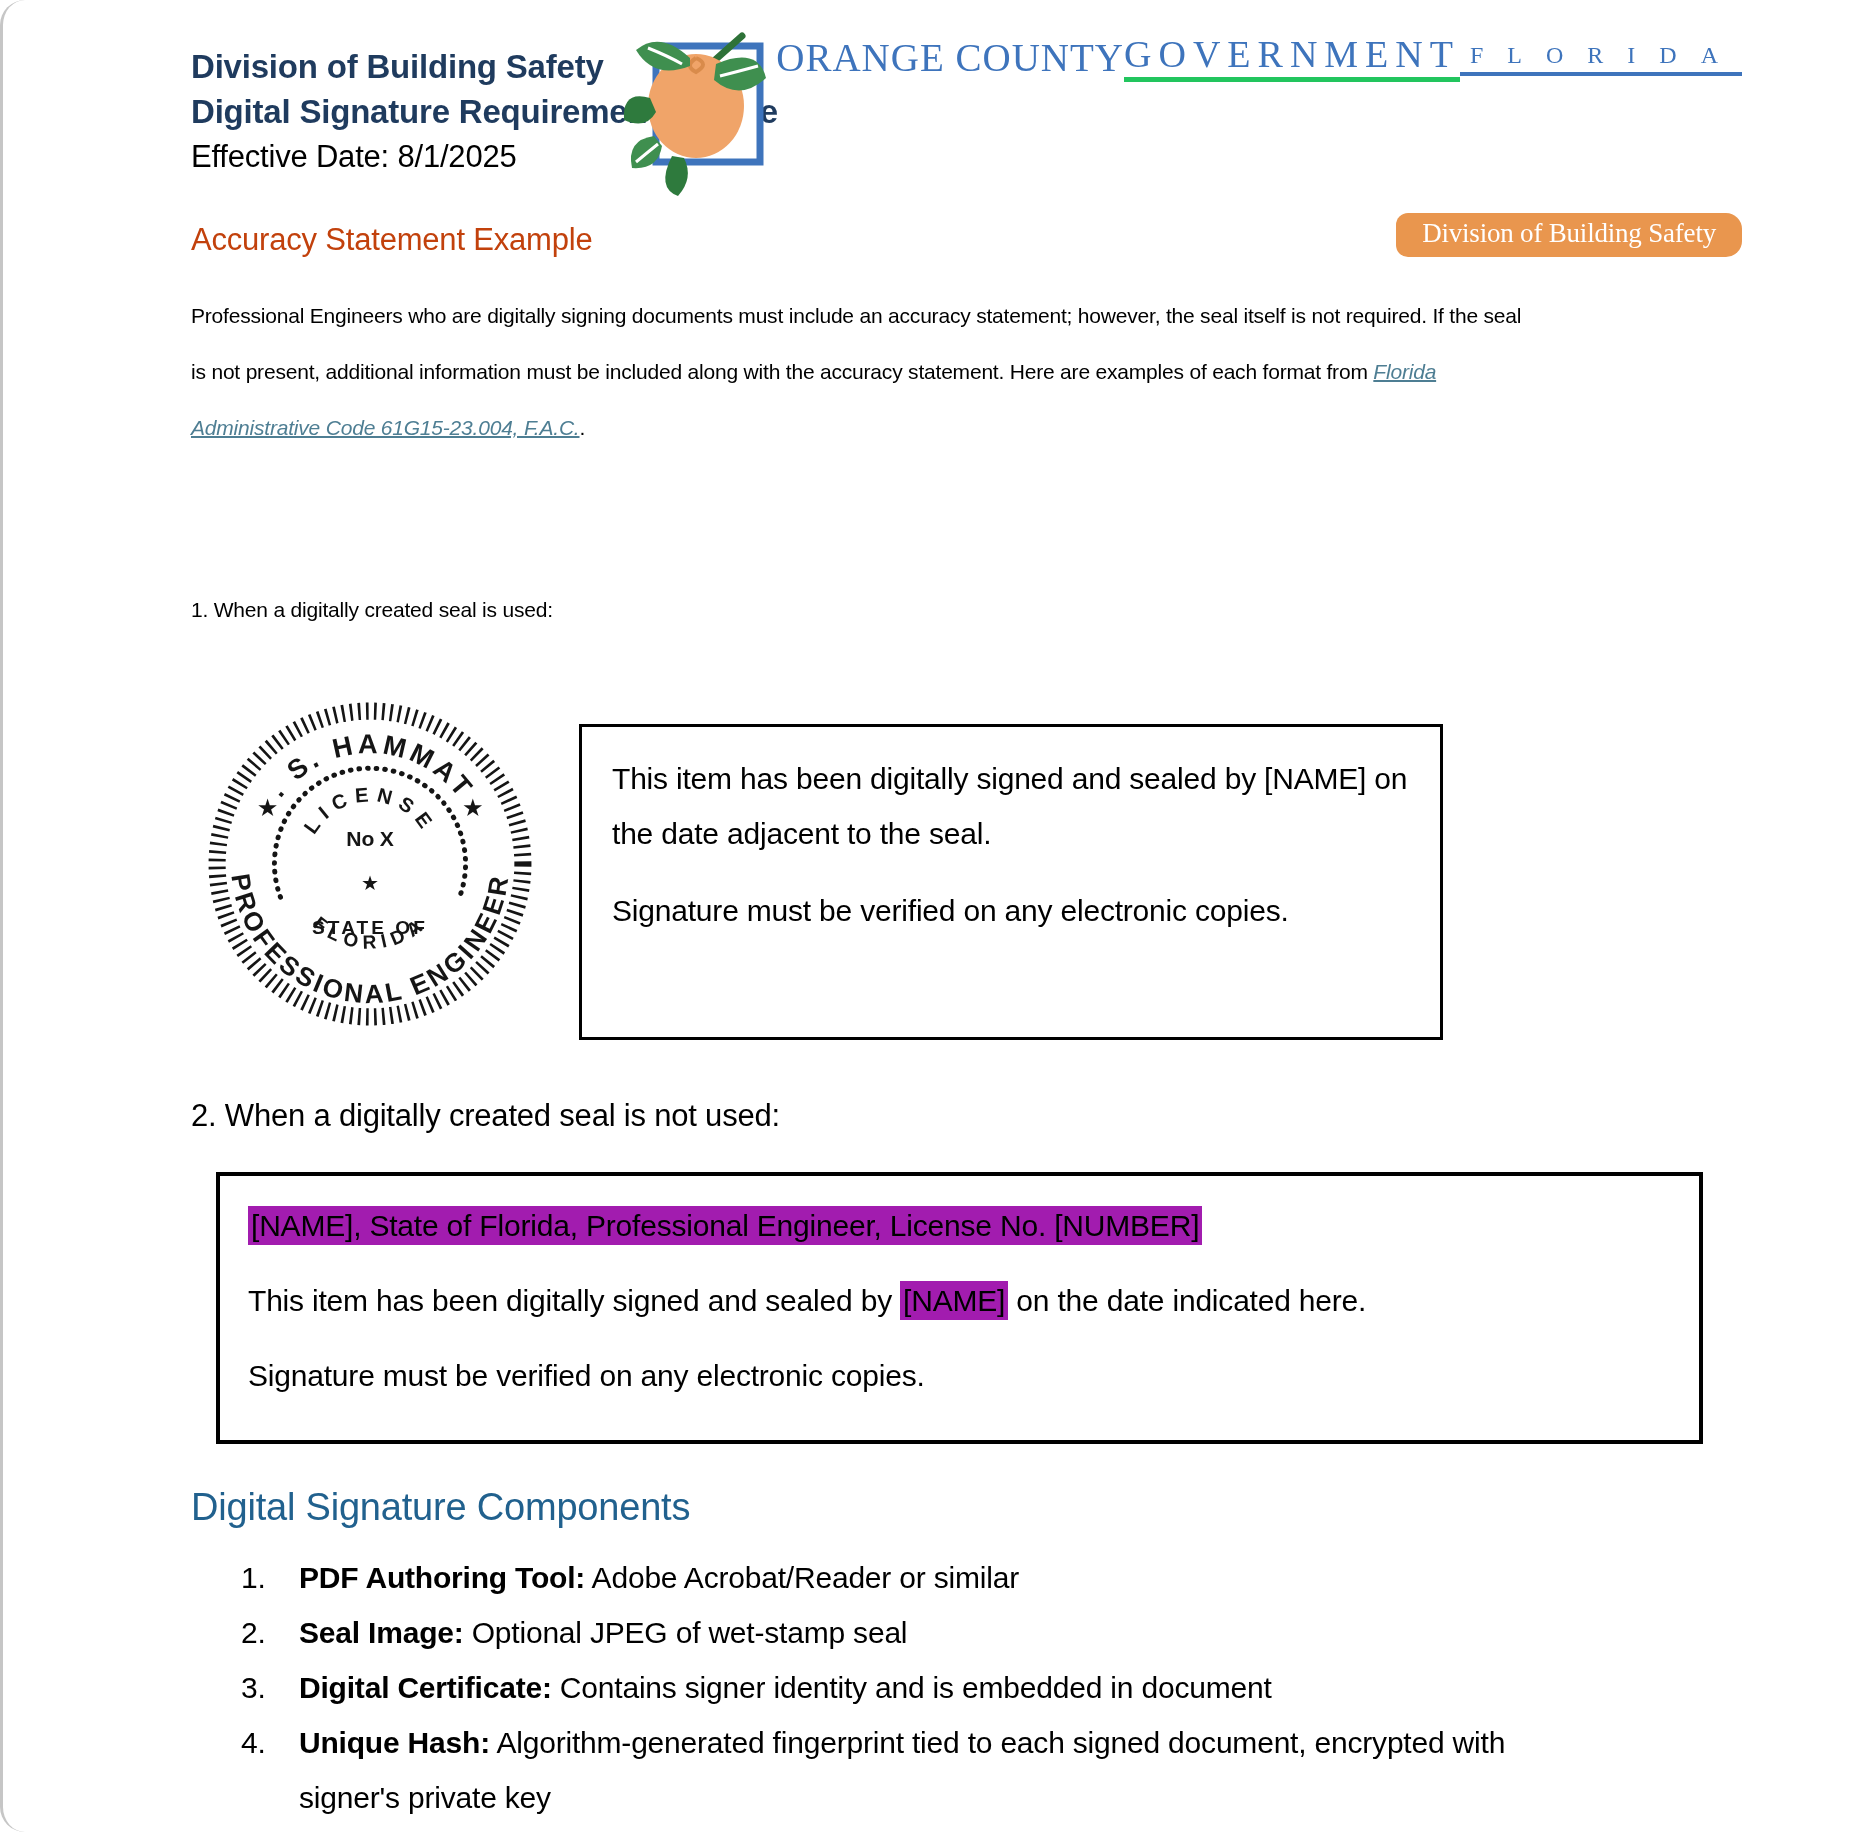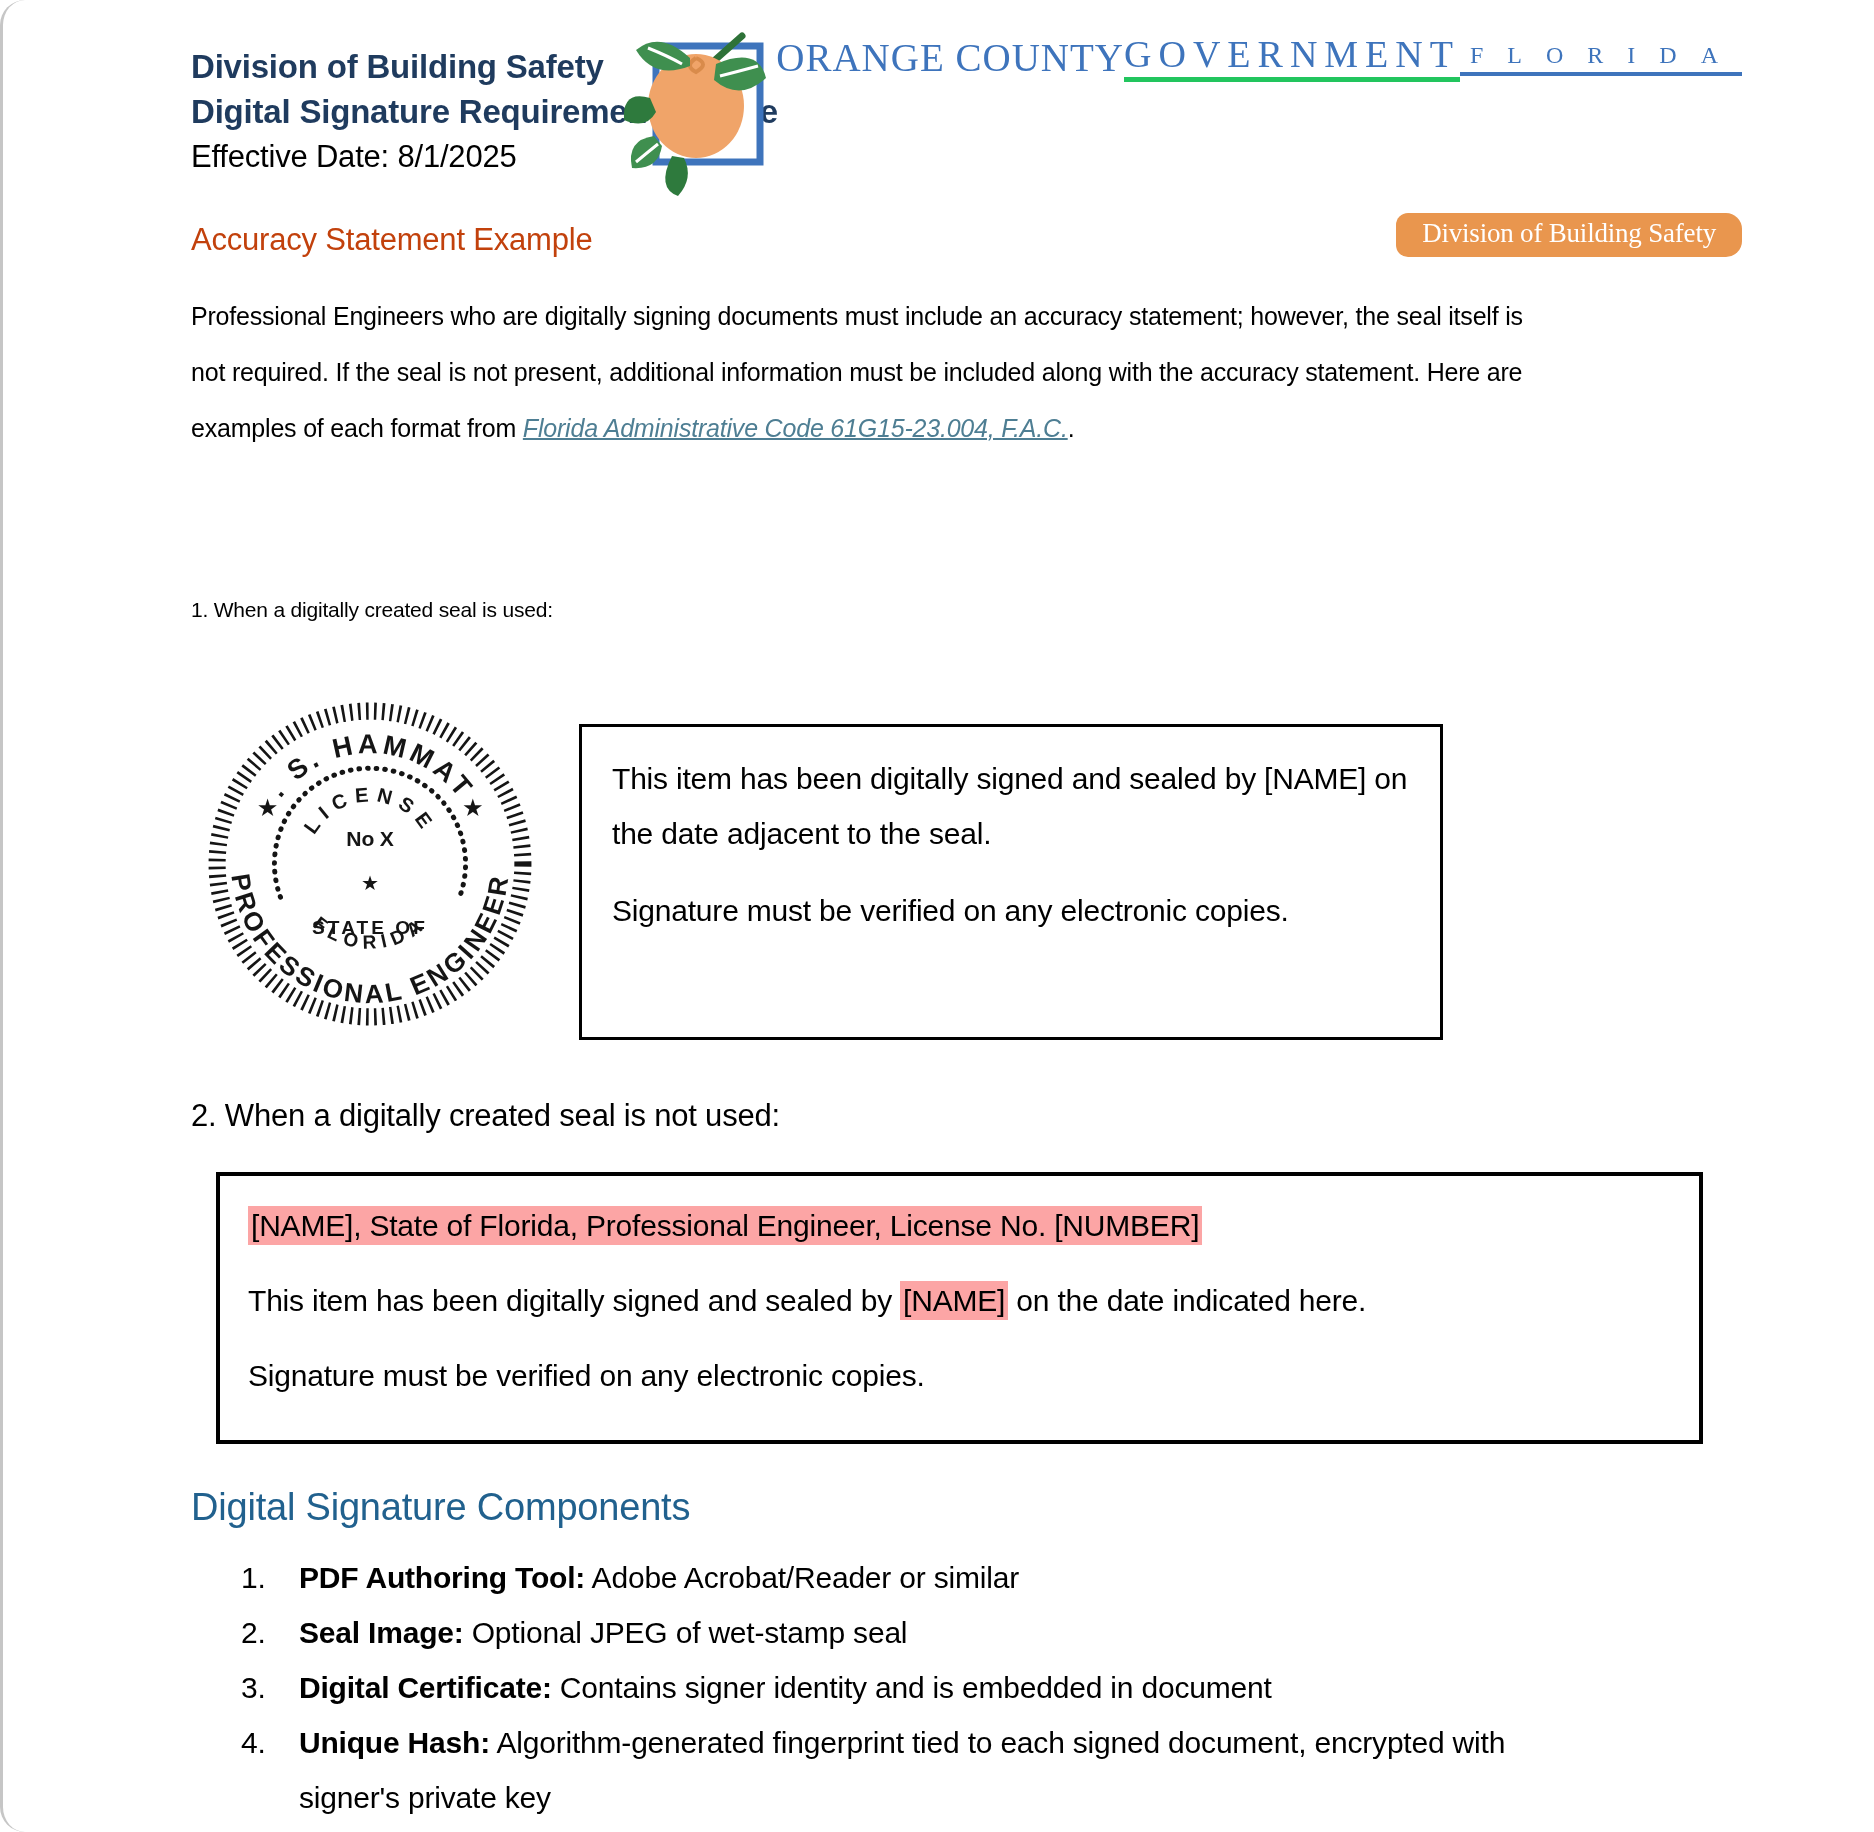--- a/index.html
+++ b/index.html
@@ -26,38 +26,38 @@
                 border-bottom:5px solid #22c55e; padding-bottom:1px; width:100%; text-align:center;}
   .logo-line3 { font-size:24px; letter-spacing:24px; white-space:nowrap; font-weight:500;
                 border-bottom:4px solid #3e74bc; padding:3px 0 3px 10px; width:100%; text-align:center;}
   .logo-banner { margin-top:10px; background:#e9964e; color:#fff;
                  font-family:"Liberation Serif","DejaVu Serif",serif; font-size:27px;
                  padding:5px 26px 8px 26px; border-radius:12px 16px 16px 12px; white-space:nowrap;}
 
   
   .intro-heading { position:absolute; left:188px; top:222px; font-size:31px; 
                    color:#c2410c; }
-  .intro-para { position:absolute; left:188px; top:288px; width:1350px; font-size:25px;
+  .intro-para { position:absolute; left:188px; top:288px; width:1350px; font-size:21px;
                 line-height:56px; color:#000; }
   .doc-link { color:#4e7e93; font-style:italic; text-decoration:underline; text-decoration-thickness:2px; cursor:pointer; }
 
   
   .s1-heading { position:absolute; left:188px; top:598px; font-size:21px; }
   .s1-row { position:absolute; left:196px; top:688px; display:flex; }
   .seal { width:342px; height:352px; flex:none; }
   .acc-box { width:864px; min-height:262px; border:3px solid #000; margin-left:38px; margin-top:36px;
              padding:24px 30px; font-size:30px; line-height:55px; }
   .acc-box p + p { margin-top:22px; }
 
   
   .s2-heading { position:absolute; left:188px; top:1098px; font-size:31px; }
   .s2-box { position:absolute; left:213px; top:1172px; width:1487px; min-height:272px;
             border:4px solid #000; padding:22px 28px; font-size:30px; line-height:55px; }
   .s2-box p + p { margin-top:20px; }
-  .hl { background:#fca5a5; padding:3px 3px; }
+  .hl { background:#a21caf; padding:3px 3px; }
 
   
   .comp-heading { position:absolute; left:188px; top:1486px; font-size:38px; font-weight:400; color:#21618e; }
   .comp-list { position:absolute; left:238px; top:1550px; width:1400px; list-style:none; }
   .comp-item { display:flex; font-size:30px; line-height:55px; }
   .comp-num { width:58px; flex:none; }
   .comp-text { width:1300px; }
   .comp-text b { font-weight:700;margin-top:18px; }
 
   .seal text, .seal textPath { fill:#151515; font-family:"Liberation Sans","DejaVu Sans",sans-serif; font-weight:700; }

